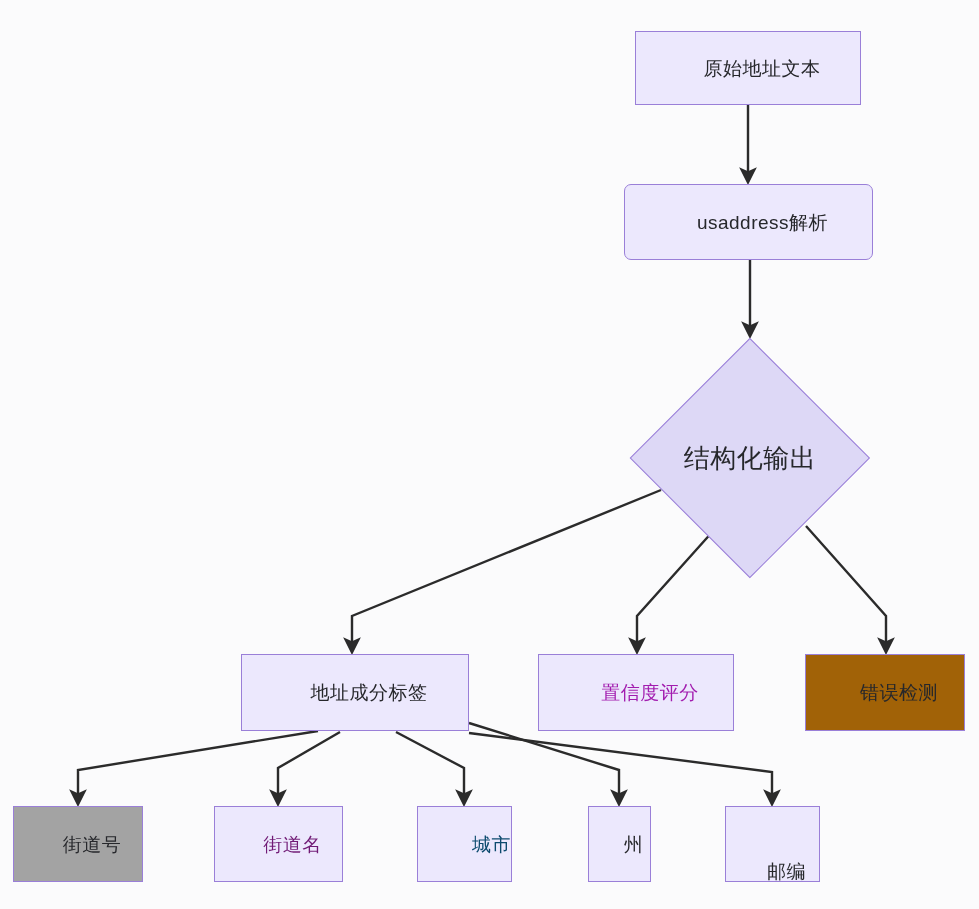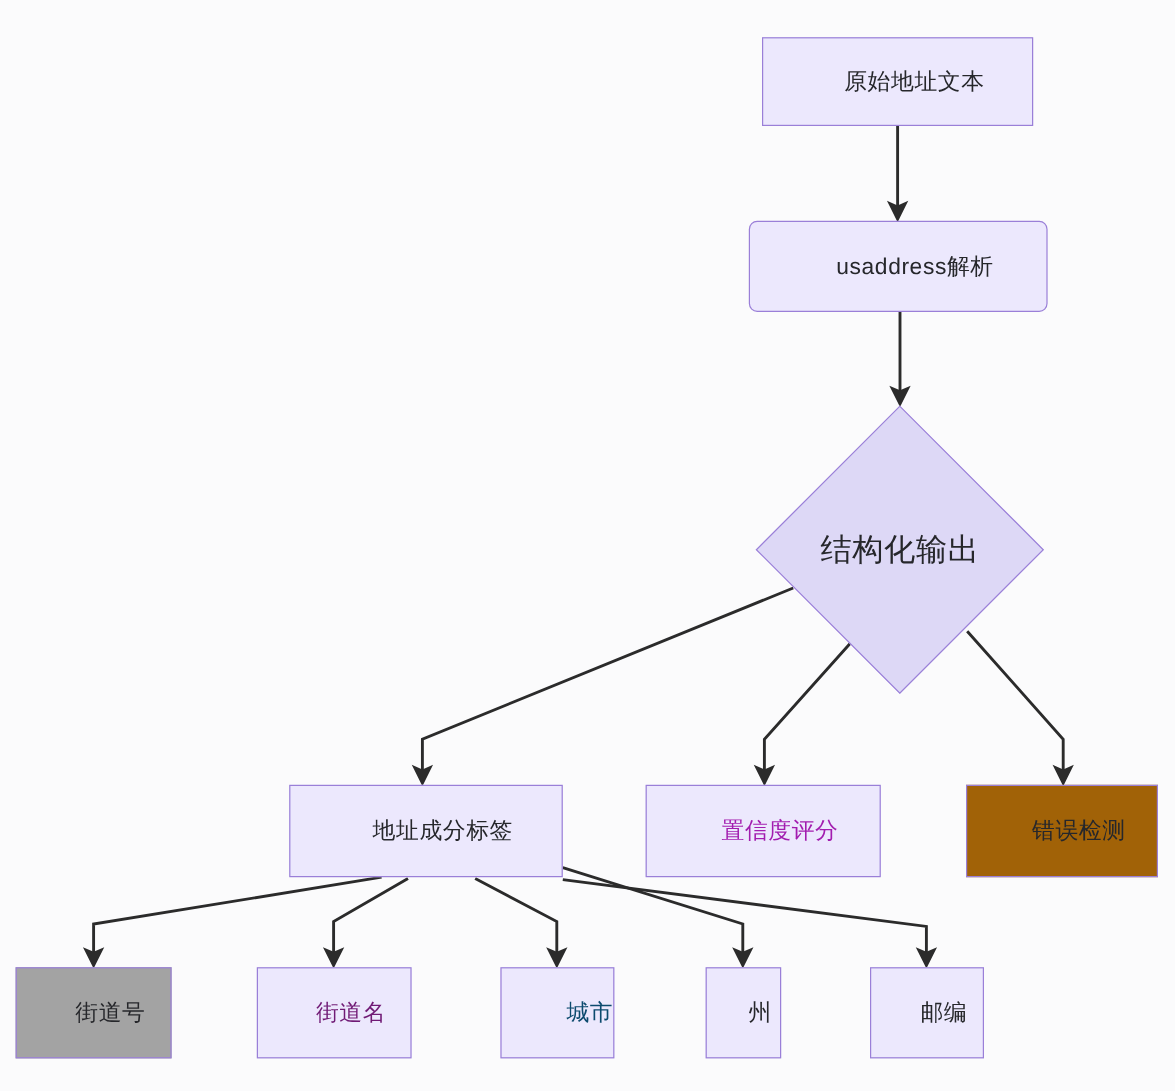--- a/index.html
+++ b/index.html
@@ -95,18 +95,18 @@
       </div>
       <div class="node" style="left: 214px; top: 806px; width: 129px; height: 76px; background: rgb(236, 232, 253); border-color: rgb(154, 127, 216); color: #701a75;">
         <span class="node-label">街道名</span>
       </div>
       <div class="node" style="left: 417px; top: 806px; width: 95px; height: 76px; background: rgb(236, 232, 253); border-color: rgb(154, 127, 216); color: #0c4a6e; justify-content: flex-end;">
         <span class="node-label">城市</span>
       </div>
       <div class="node" style="left: 588px; top: 806px; width: 63px; height: 76px; background: rgb(236, 232, 253); border-color: rgb(154, 127, 216); color: rgb(38, 39, 43);">
         <span class="node-label">州</span>
       </div>
-      <div class="node" style="left: 725px; top: 806px; width: 95px; height: 76px; background: rgb(236, 232, 253); border-color: rgb(154, 127, 216); color: rgb(38, 39, 43);">
+      <div class="node" style="left: 725px; top: 806px; width: 95px; height: 76px; background: rgb(236, 232, 253); border-color: rgb(154, 127, 216); color: rgb(38, 39, 43); align-items: flex-end;">
         <span class="node-label">邮编</span>
       </div>
     </div>
 
 </div>
 
 </body></html>

